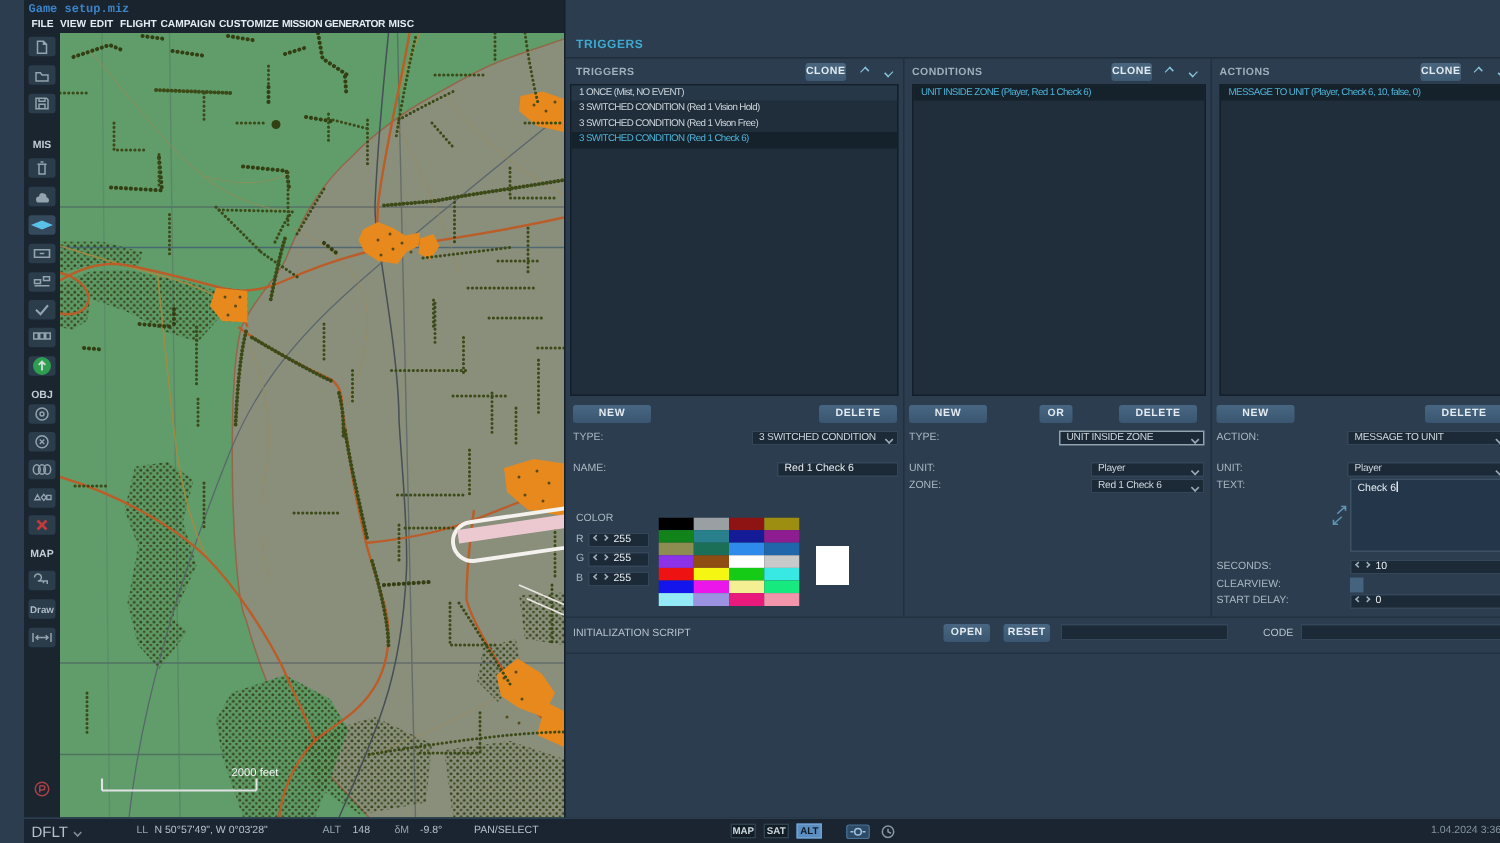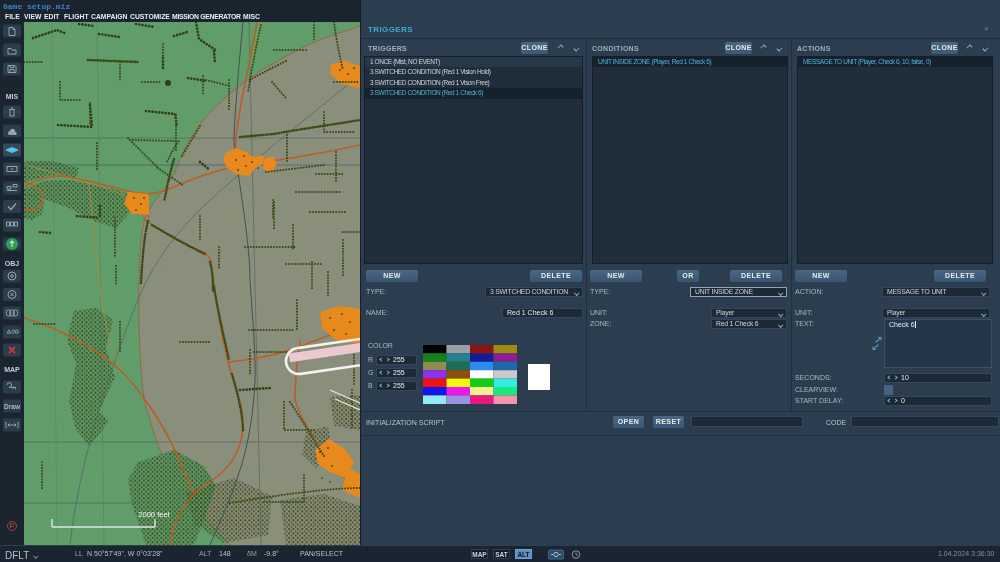--- a/index.html
+++ b/index.html
@@ -1,17 +1,17 @@
 <!DOCTYPE html>
 <html><head>
 <meta charset="utf-8">
 <style>
 *{margin:0;padding:0;box-sizing:border-box;}
 html,body{width:1000px;height:562px;overflow:hidden;background:#2b3d4e;font-family:"Liberation Sans",sans-serif;}
-#stage{position:absolute;left:0;top:0;width:844px;height:562px;}
+#stage{position:absolute;left:16px;top:0;width:844px;height:562px;}
 .abs{position:absolute;}
 .lbl{position:absolute;color:#aab8c2;font-size:7px;white-space:nowrap;}
 .btn{position:absolute;background:linear-gradient(#48668203,#3a5671);background:linear-gradient(#486682,#3a5671);color:#e4ebf0;font-size:7px;font-weight:bold;text-align:center;border-radius:2px;white-space:nowrap;letter-spacing:0.4px;}
 .dd{position:absolute;background:#1c2936;border:1px solid #33465a;color:#ccd5dc;font-size:6.8px;letter-spacing:-0.2px;padding-left:4px;white-space:nowrap;}
 .dd .ch{position:absolute;right:4px;top:2.5px;width:3.5px;height:3.5px;border-right:1px solid #9aabb7;border-bottom:1px solid #9aabb7;transform:rotate(45deg);}
 .inp{position:absolute;background:#1c2936;border:1px solid #33465a;color:#e8eef2;font-size:7px;padding-left:4px;white-space:nowrap;}
 .spin{position:absolute;background:#1c2936;border:1px solid #33465a;color:#e8eef2;font-size:7px;white-space:nowrap;}
 .spin i{display:inline-block;width:3px;height:3px;border:solid #9fb0bc;border-width:0 1px 1px 0;vertical-align:1px;border:solid #9fb0bc;border-width:0 1px 1px 0;}.spin .lt{transform:rotate(135deg);margin:0 1px 0 3px;}.spin .rt{transform:rotate(-45deg);margin:0 4px 0 2px;}
 .listbox{position:absolute;background:#202d3a;border:1px solid #141f29;}
 .lrow{height:10.4px;line-height:10.5px;color:#ccd5dc;font-size:6.5px;letter-spacing:-0.4px;padding-left:5px;white-space:nowrap;overflow:hidden;}

